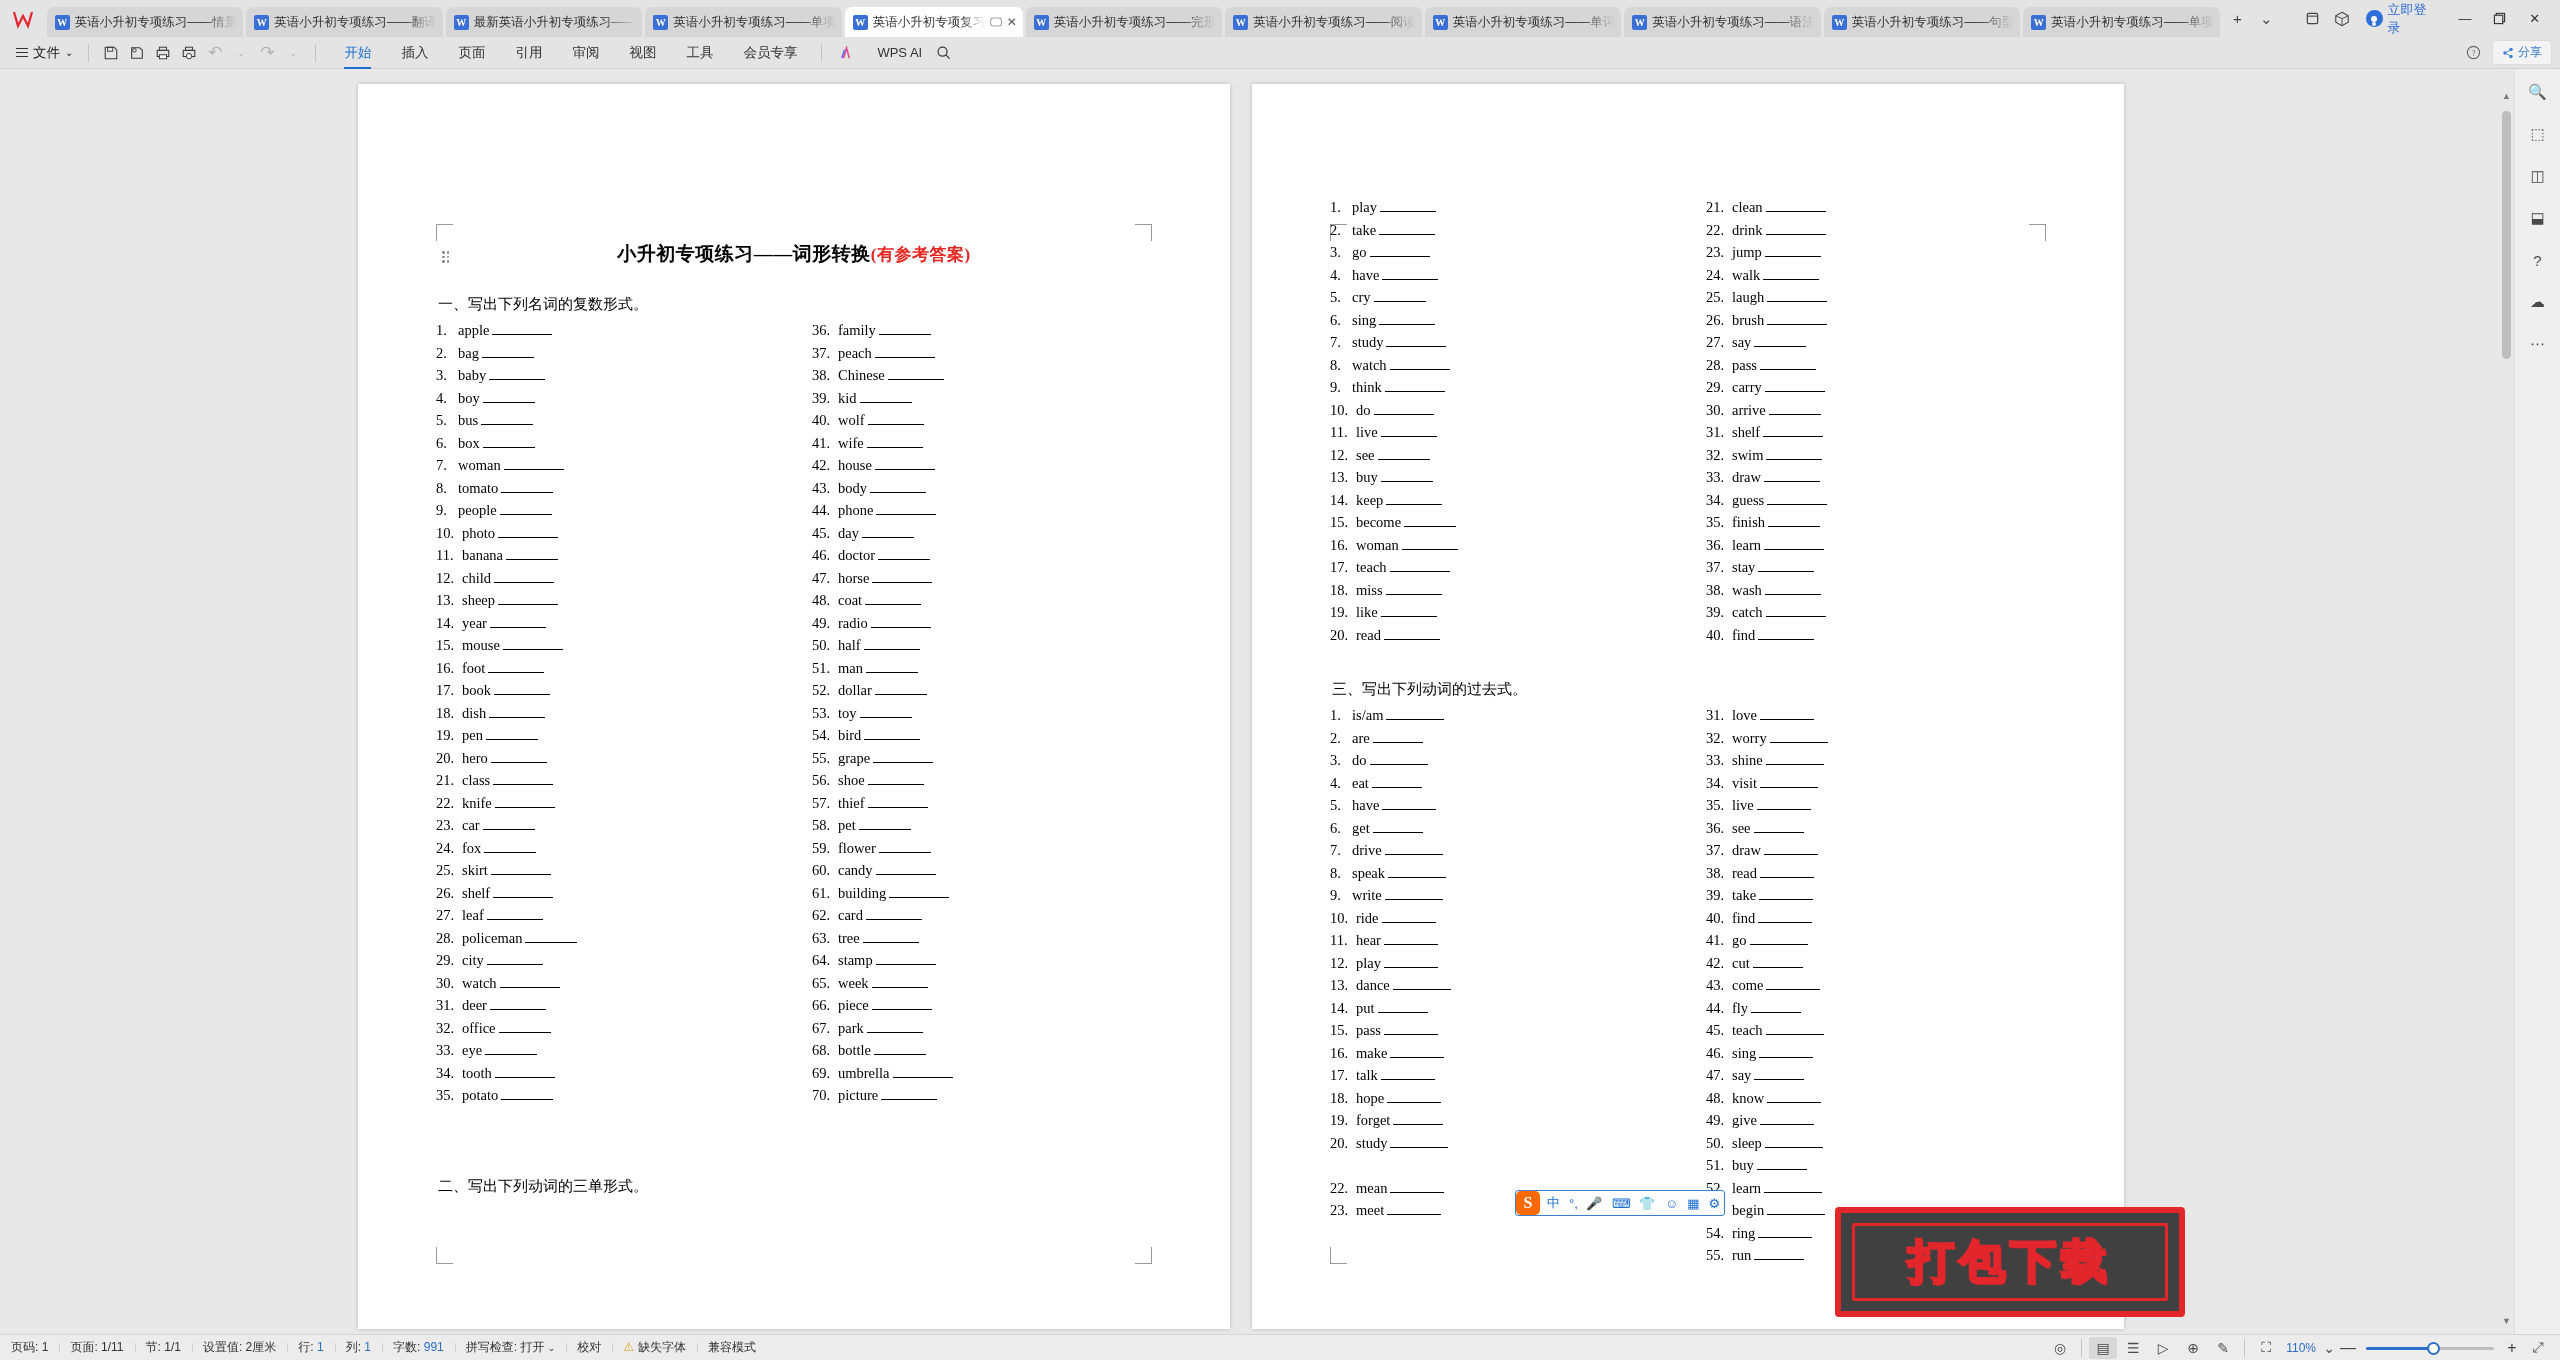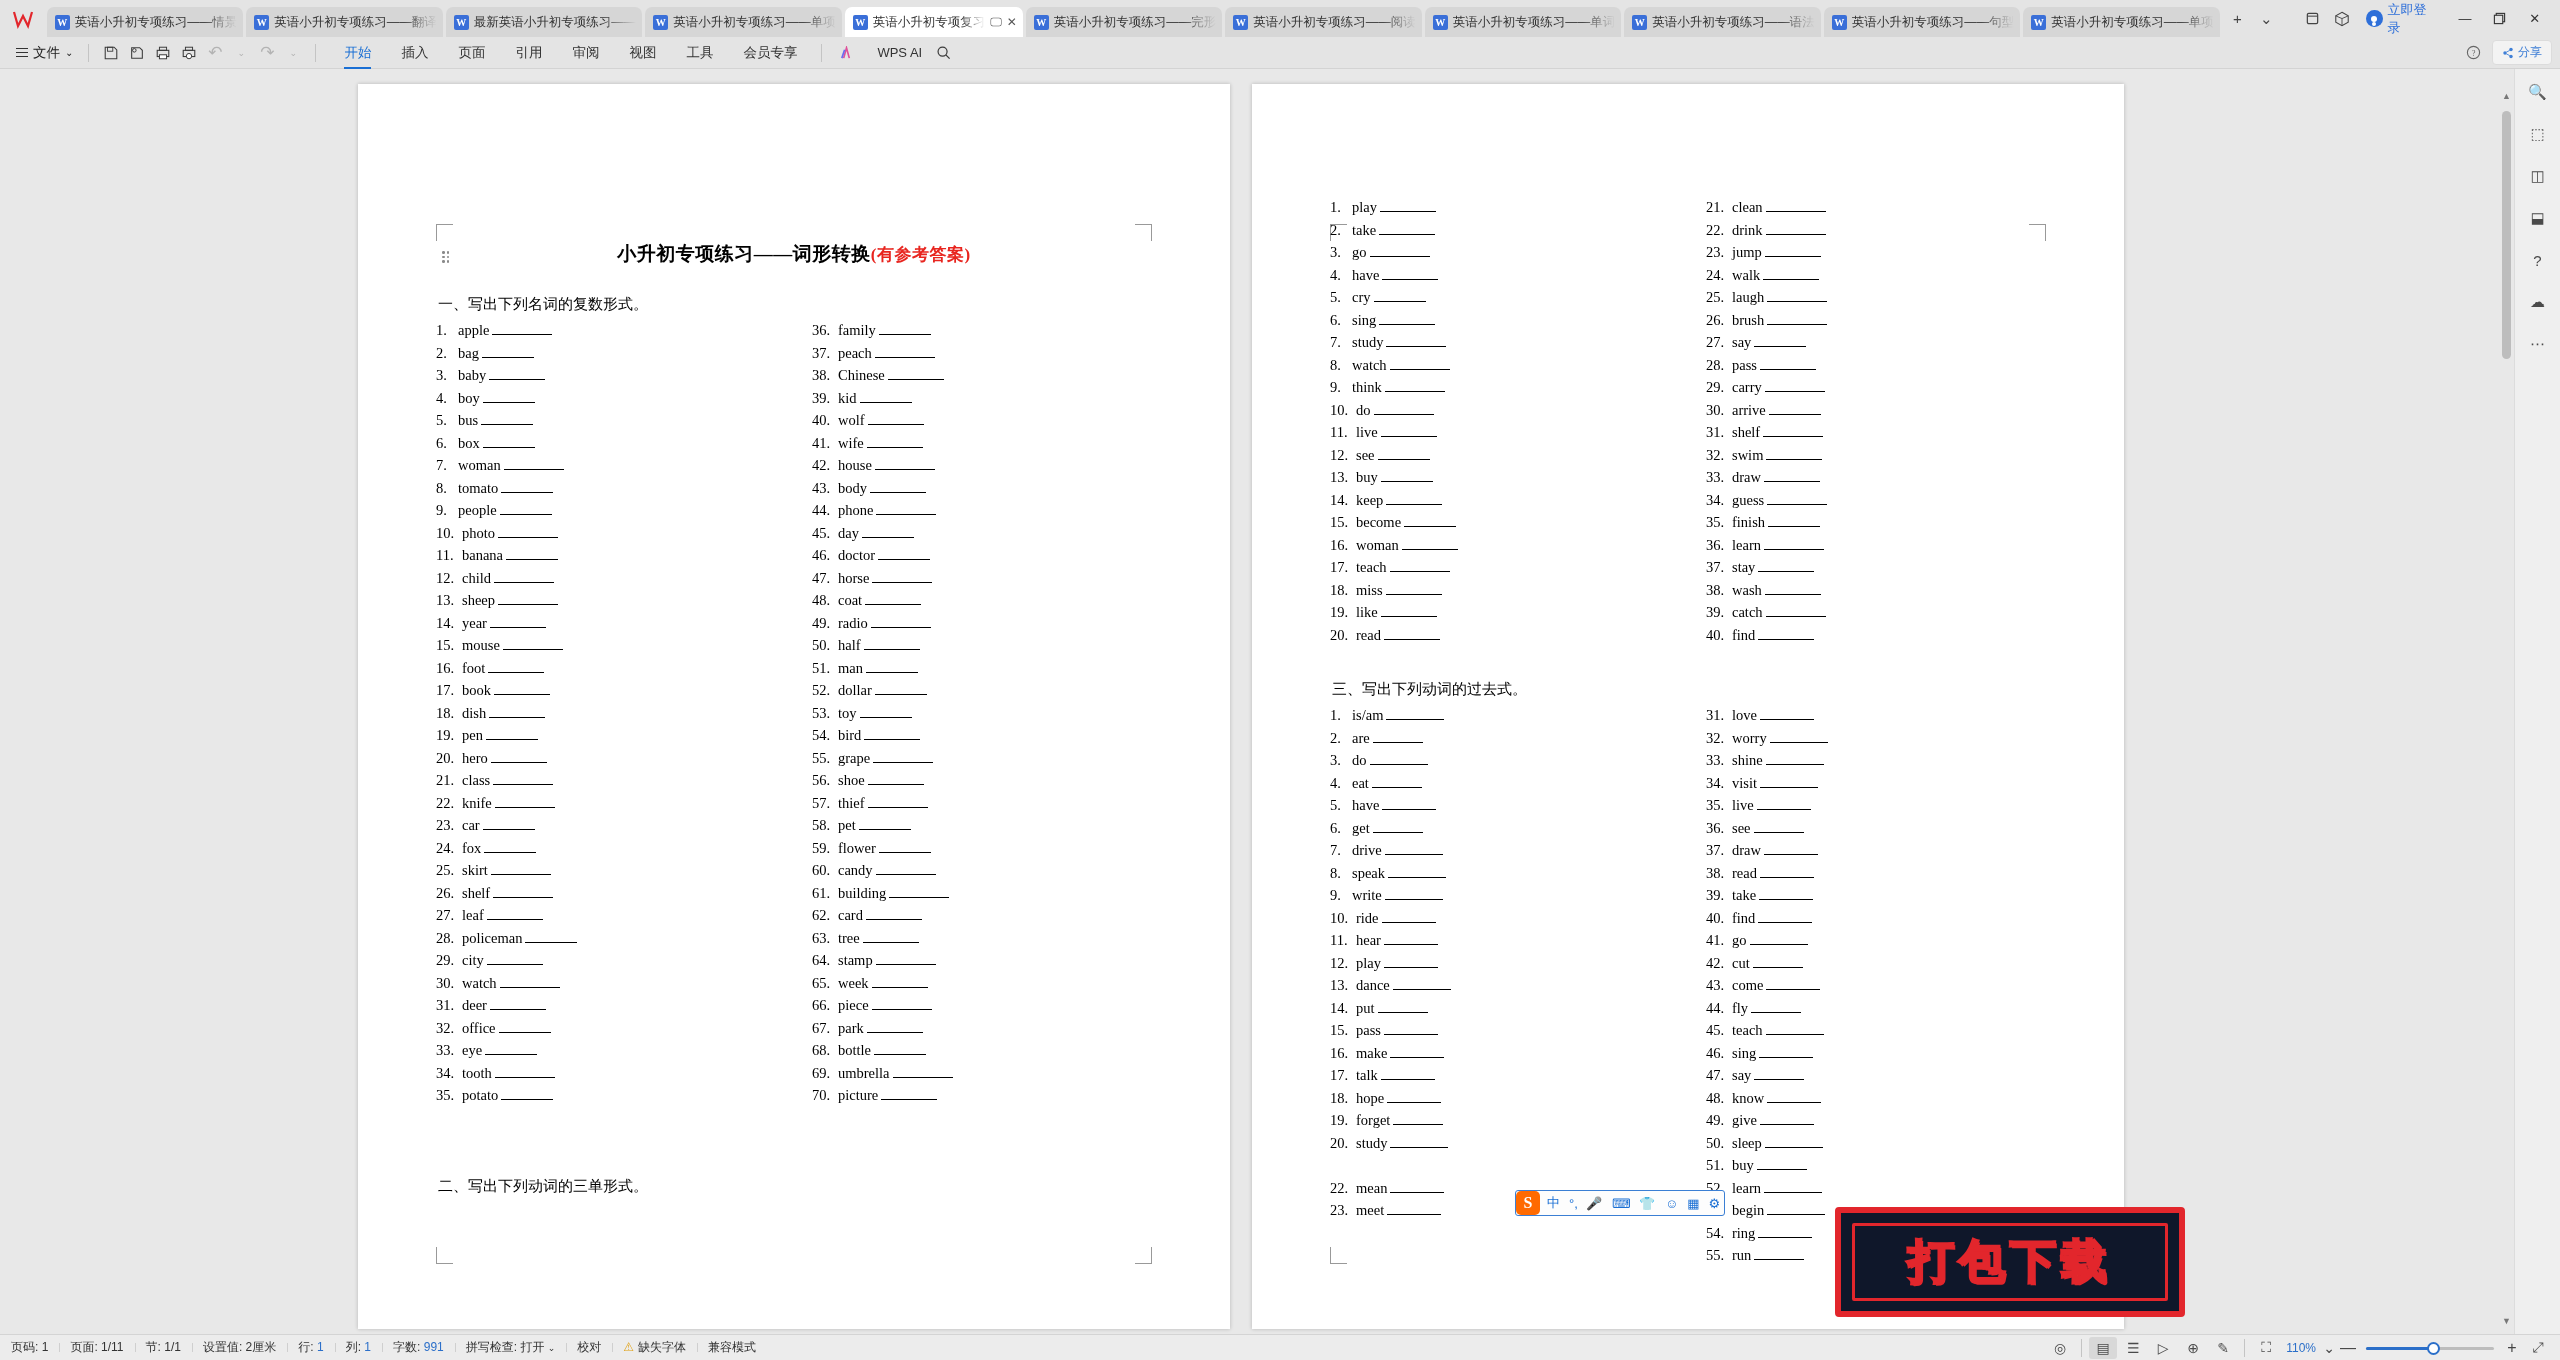--- a/index.html
+++ b/index.html
@@ -145,21 +145,21 @@
   .ime .sogou {
     width: 24px; height: 24px; background: #ff6a00; border-radius: 5px; color: #fff;
     font-weight: bold; font-size: 16px; display:flex;align-items:center;justify-content:center;
     font-family: "Liberation Serif", serif;
   }
   .ime .ii { color: #1a6fd4; font-size: 13px; display:flex; align-items:center; }
 
   
   .stamp {
     position: absolute; left: 1835px; top: 1207px; width: 350px; height: 110px;
-    border: 6px solid #e2262c; border-radius: 4px; background: #0f172a;
+    border: 6px solid #e2262c; border-radius: 4px; background: #404040;
     display: flex; align-items: center; justify-content: center; z-index: 45;
   }
   .stamp .inner {
     width: 316px; height: 78px; border: 3px solid #e2262c; border-radius: 2px;
     display: flex; align-items: center; justify-content: center;
   }
   .stamp .txt {
     font-family: "DejaVu Sans", sans-serif; font-weight: bold; font-size: 46px;
     color: #ffe600; -webkit-text-stroke: 2.5px #e2262c; letter-spacing: 5px;
     text-shadow: 2px 2px 0 #e2262c;

